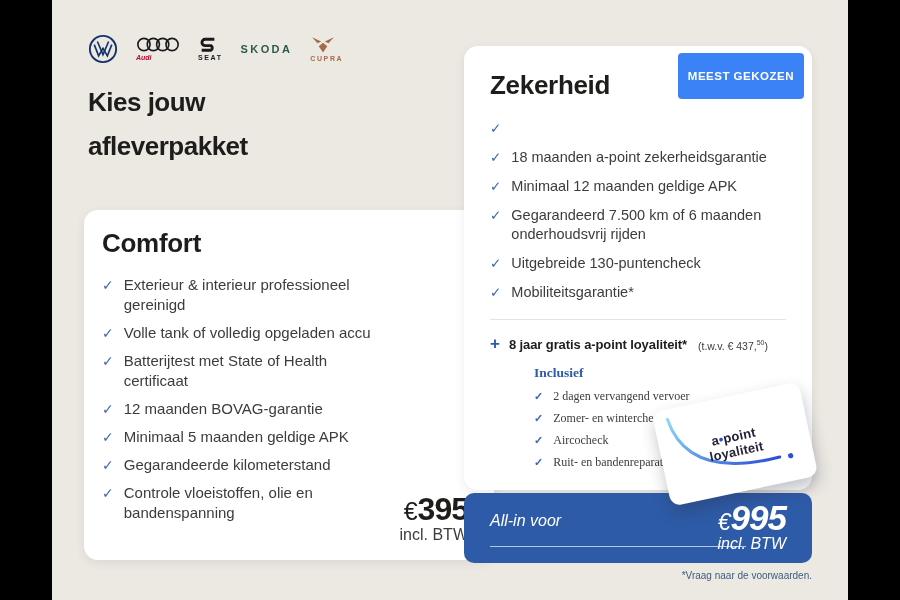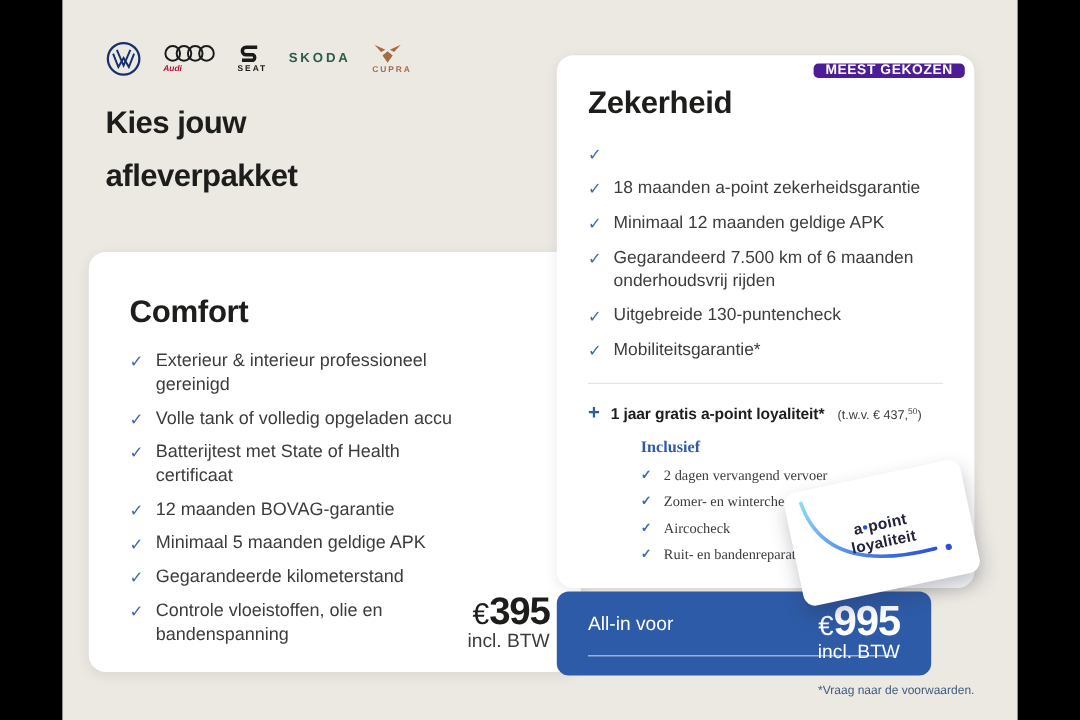--- a/index.html
+++ b/index.html
@@ -24,34 +24,34 @@
 
   
   .card { background:#FFFFFF; border-radius:14px; box-shadow:0 3px 10px rgba(70,65,55,0.10); }
   .card-title { font-size:26px; font-weight:bold; color:#1D1D1B; letter-spacing:-0.3px; }
 
   .check-list { display:flex; flex-direction:column; }
   .check-row { display:flex; align-items:flex-start; gap:10px; color:#3C3C3C; }
   .check-mark { color:#3E69B5; font-weight:bold; flex:0 0 auto; }
 
   
-  .comfort { position:absolute; left:22px; top:210px; width:410px; height:350px; padding:34px; }
+  .comfort { position:absolute; left:32px; top:210px; width:410px; height:350px; padding:18px; }
   .comfort .check-list { margin-top:16px; gap:8px; }
   .comfort .check-row { font-size:15px; line-height:20px; max-width:280px; }
   .comfort .check-mark { font-size:14px; line-height:20px; }
   .price-block { position:absolute; right:26px; bottom:16px; text-align:right; color:#1D1D1B; }
   .price-line { font-weight:bold; letter-spacing:-1px; white-space:nowrap; }
   .price-line .cur { font-size:25px; font-weight:normal; margin-right:1px; }
   .price-line .amt { font-size:32px; }
   .price-note { font-size:16px; color:#3C3C3C; font-weight:normal; letter-spacing:0; margin-top:-2px; }
 
   
   .zeker-wrap { position:absolute; left:412px; top:46px; width:348px; }
   .zeker-card { position:relative; width:348px; height:444px; padding:20px 26px; border-radius:14px; background:#fff; box-shadow:0 3px 10px rgba(70,65,55,0.10); }
-  .badge { position:absolute; top:7px; right:8px; background:#4c1d95; color:#fff; font-size:11.5px; font-weight:bold; letter-spacing:0.5px; padding:0 10px; border-radius:4px; }
+  .badge { position:absolute; top:7px; right:8px; background:#3b82f6; color:#fff; font-size:11.5px; font-weight:bold; letter-spacing:0.5px; padding:17px 10px; border-radius:4px; }
   .zeker-card .card-title { margin-top:4px; }
   .zeker-card .check-list { margin-top:18px; gap:10px; }
   .zeker-card .check-row { font-size:14.5px; line-height:19px; max-width:290px; }
   .zeker-card .check-mark { font-size:13.5px; line-height:19px; }
   .check-row.bold { font-weight:bold; color:#1D1D1B; }
 
   .divider { height:1px; background:#E6E4DF; margin:17px 0 15px; }
 
   .bonus-row { display:flex; align-items:baseline; gap:9px; white-space:nowrap; }
   .plus-icon { color:#2E5BA7; font-size:17px; font-weight:bold; line-height:17px; }
@@ -67,21 +67,21 @@
 
   
   .loyalty { position:absolute; left:196px; top:350px; width:150px; height:96px; background:#fff; border-radius:10px;
              box-shadow:0 8px 16px rgba(35,40,60,0.28); transform:rotate(-12deg); z-index:5;
              display:flex; align-items:center; justify-content:center; }
   .loyalty-text { position:relative; z-index:2; text-align:center; font-size:13px; font-weight:bold; color:#23233A; line-height:15px; letter-spacing:0.2px; }
   .loyalty-dot { color:#2B50D8; }
   .loyalty svg { position:absolute; inset:0; z-index:1; }
 
   
-  .blue-footer { position:relative; margin-top:3px; width:312px; height:70px; background:#2E5BA7; border-radius:10px; color:#fff; }
+  .blue-footer { position:relative; margin-top:3px; width:348px; height:70px; background:#2E5BA7; border-radius:10px; color:#fff;font-style:italic; }
   .allin-label { position:absolute; left:26px; top:19px; font-size:16px; }
   .allin-underline { position:absolute; left:26px; top:53px; width:256px; height:1px; background:rgba(255,255,255,0.65); }
   .footer-price { position:absolute; right:26px; top:5px; text-align:right; }
   .footer-price .price-line .cur { font-size:23px; }
   .footer-price .price-line .amt { font-size:35px;margin-top:34px; }
   .footer-price .price-note { color:#fff; margin-top:-3px; }
 
   .footnote { position:absolute; right:36px; top:570px; font-size:10px; color:#3E5C7E; }
 </style>
 </head>
@@ -193,21 +193,21 @@
             <span>Uitgebreide 130-puntencheck</span>
           </div>
         <div class="check-row">
             <span class="check-mark">✓</span>
             <span>Mobiliteitsgarantie*</span>
           </div>
       </div>
       <div class="divider"></div>
       <div class="bonus-row">
         <span class="plus-icon">+</span>
-        <span class="bonus-label">1 jaar gratis a-point loyaliteit*</span>
+        <span class="bonus-label">8 jaar gratis a-point loyaliteit*</span>
         <span class="bonus-value"><span>(t.w.v. € 437,</span><sup>50</sup><span>)</span></span>
       </div>
       <div class="inclusief">
         <div class="inclusief-title">Inclusief</div>
         <div class="check-list">
           <div class="check-row">
               <span class="check-mark">✓</span>
               <span>2 dagen vervangend vervoer</span>
             </div>
           <div class="check-row">

